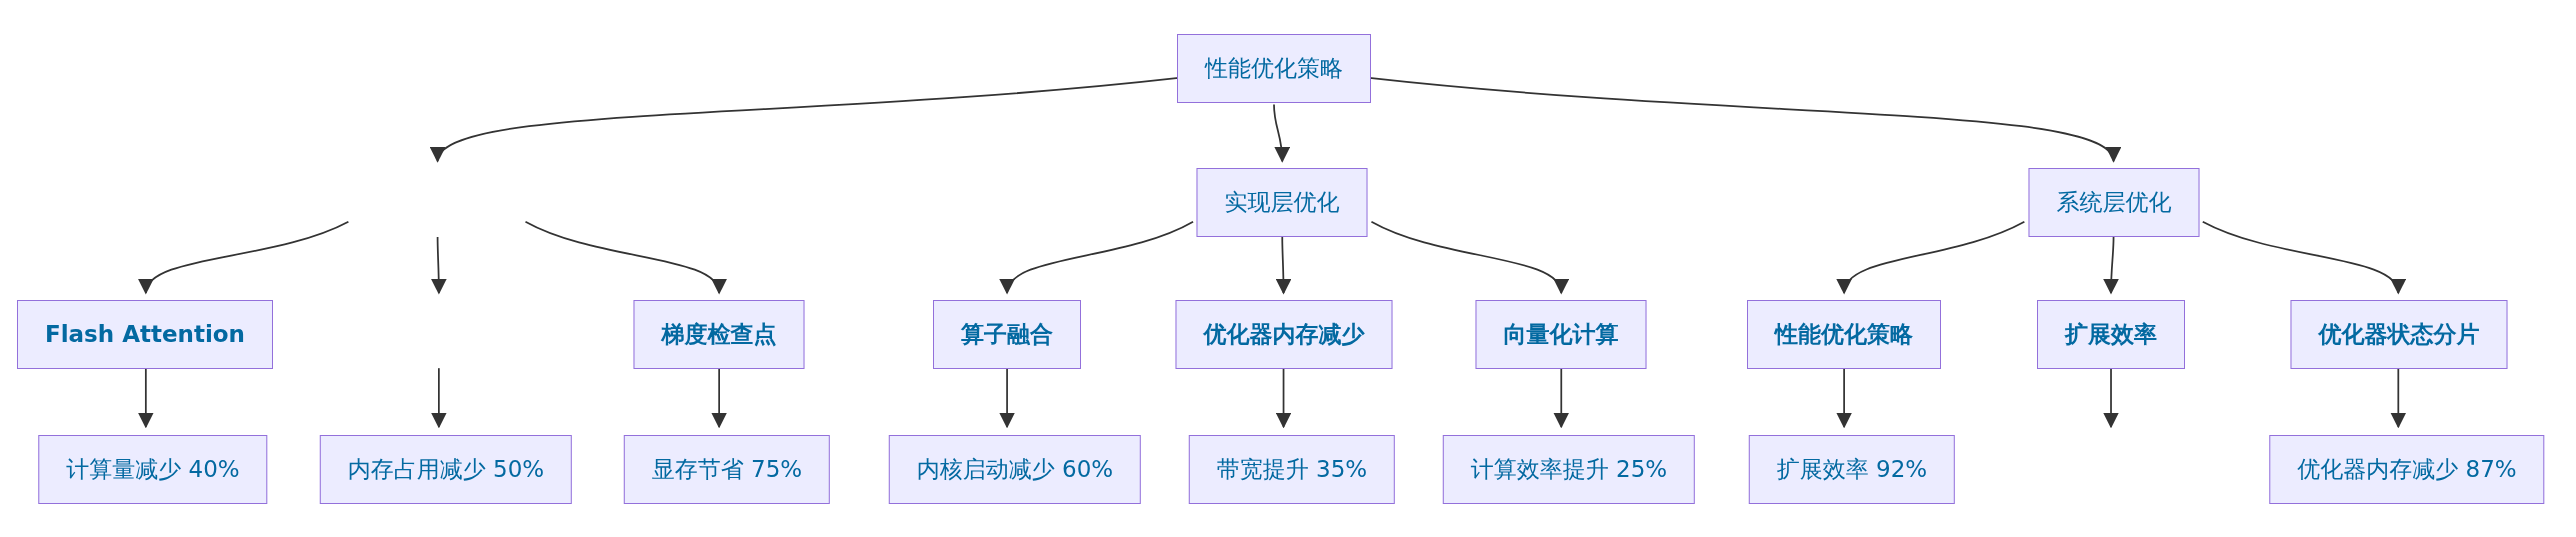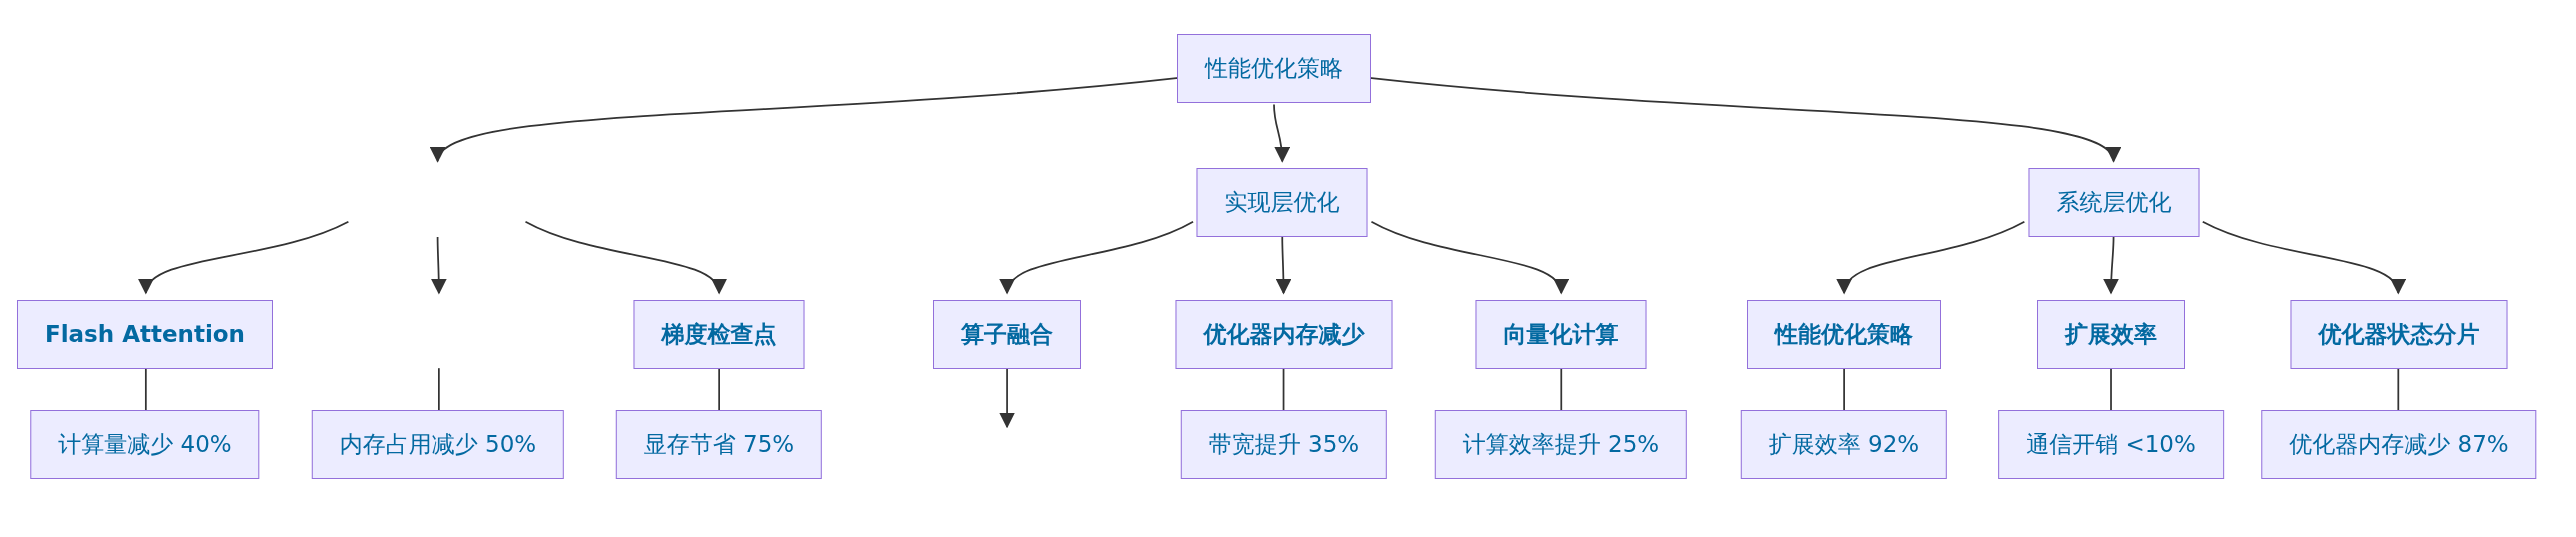--- a/index.html
+++ b/index.html
@@ -39,21 +39,21 @@
     display: flex;
     align-items: center;
     justify-content: center;
     white-space: nowrap;
     padding: 0 27px;
     transform: translateX(-50%);
   }
   .row-root   { top: 34px;  }
   .row-branch { top: 168px; }
   .row-child  { top: 300px; font-weight: bold; }
-  .row-metric { top: 410px; }
+  .row-metric { top: 435px; margin-left: 8px; }
 </style>
 </head>
 <body>
 
 <div class="canvas">
 
   <svg class="edge-layer" viewBox="0 0 4042 843" aria-hidden="true">
     <defs>
       <marker id="arr" viewBox="0 0 10 10" refX="9" refY="5" markerWidth="9" markerHeight="9" orient="auto">
         <path d="M0,0 L10,5 L0,10 z" fill="#333333"></path>
@@ -97,20 +97,20 @@
   <div class="node row-child" style="left:1007px">算子融合</div>
   <div class="node row-child" style="left:1284px">优化器内存减少</div>
   <div class="node row-child" style="left:1561px">向量化计算</div>
   <div class="node row-child" style="left:1844px">性能优化策略</div>
   <div class="node row-child" style="left:2111px">扩展效率</div>
   <div class="node row-child" style="left:2399px">优化器状态分片</div>
 
   <div class="node row-metric" style="left:145px">计算量减少 40%</div>
   <div class="node row-metric" style="left:438px">内存占用减少 50%</div>
   <div class="node row-metric" style="left:719px">显存节省 75%</div>
+  <div class="node row-metric" style="left:1007px">内核启动减少 60%</div>
   <div class="node row-metric" style="left:1284px">带宽提升 35%</div>
   <div class="node row-metric" style="left:1561px">计算效率提升 25%</div>
   <div class="node row-metric" style="left:1844px">扩展效率 92%</div>
-  <div class="node row-metric" style="left:2111px">通信开销 &lt;10%</div>
   <div class="node row-metric" style="left:2399px">优化器内存减少 87%</div>
 
 </div>
 
 
 </body></html>

